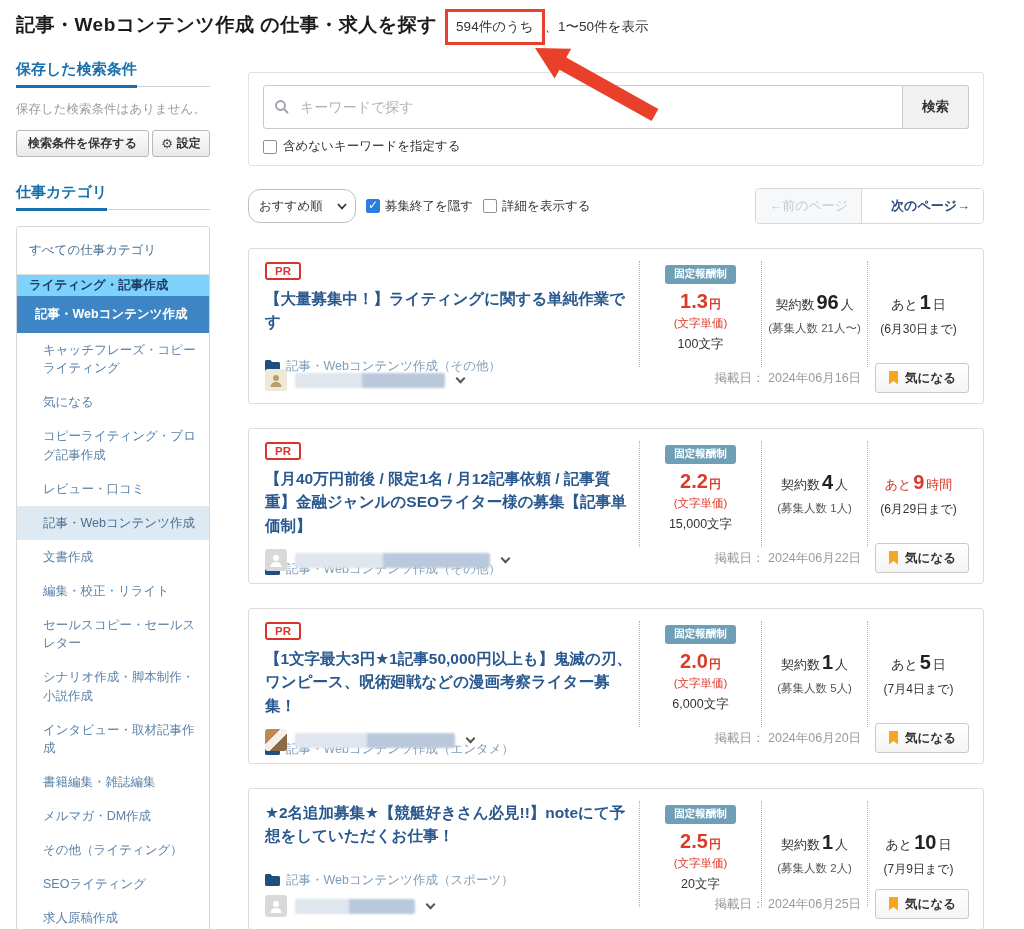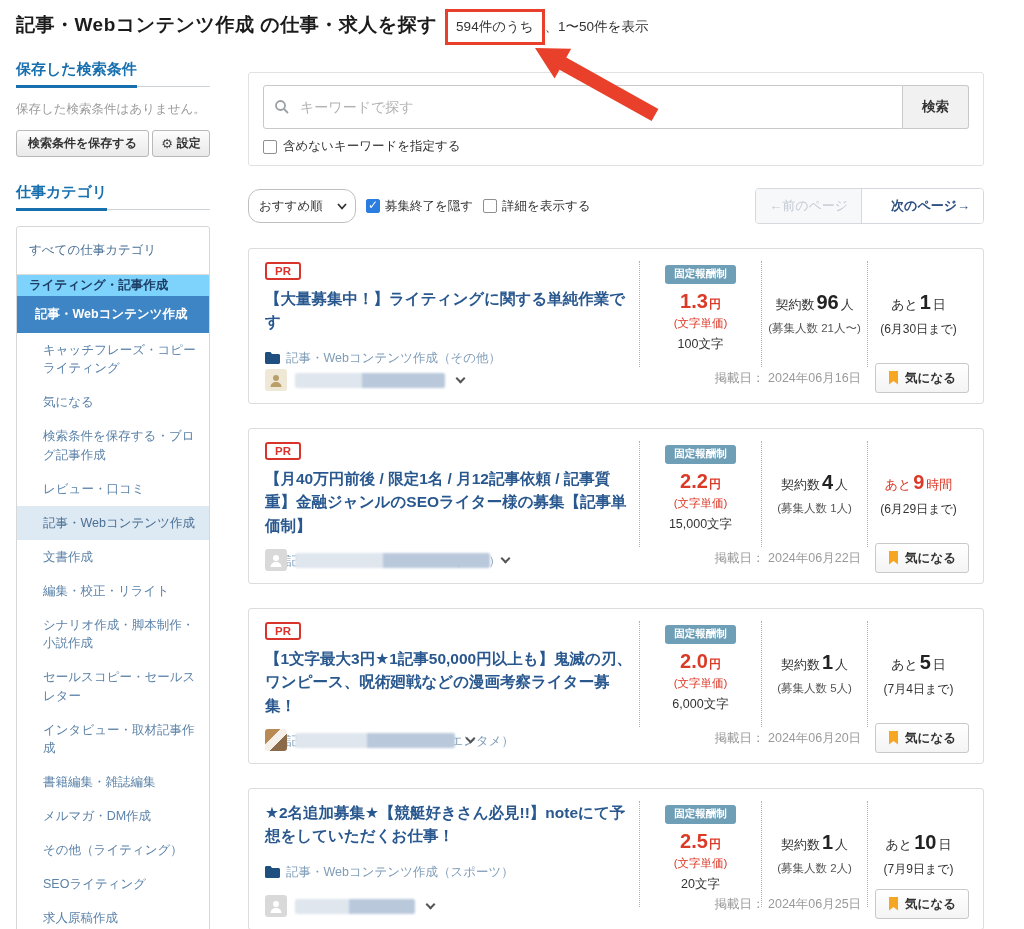--- a/index.html
+++ b/index.html
@@ -52,21 +52,21 @@
   .pager-prev { padding:0 13px; display:flex; align-items:center; font-size:13px; color:#c3c9d3; background:#f7f8fa; border-right:1px solid #d5d9de; }
   .pager-next { padding:0 13px; display:flex; align-items:center; font-size:13px; color:#2d4f82; font-weight:bold; background:#fff; cursor:pointer; }
 
   
   .jobs { margin-top:24px; display:flex; flex-direction:column; gap:24px; }
   .job-card { position:relative; border:1px solid #dcdcdc; border-radius:3px; height:156px; background:#fff; }
   .job-card.last { height:142px; }
   .job-left { position:absolute; left:16px; top:12px; width:372px; }
   .pr-badge { display:inline-block; border:2px solid #d8342c; color:#d8342c; font-weight:bold; font-size:11.5px; border-radius:3px; padding:1px 8px; margin-bottom:7px; }
   .job-title { margin:0; font-size:15.5px; font-weight:bold; color:#29588f; line-height:1.5; cursor:pointer; }
-  .job-cat { margin-top:16px; display:flex; align-items:center; gap:6px; font-size:12.5px; color:#7f9cb8; cursor:pointer; }
+  .job-cat { margin-top:24px; display:flex; align-items:center; gap:6px; font-size:12.5px; color:#7f9cb8; cursor:pointer; }
   .job-client { position:absolute; left:16px; bottom:12px; display:flex; align-items:center; gap:8px; cursor:pointer; }
   .avatar { width:22px; height:22px; border-radius:3px; flex:none; display:flex; align-items:center; justify-content:center; overflow:hidden; }
   .av-silhouette { background:#d9d9d9; }
   .av-illustration { background:#efe8d6; }
   .av-cat { background:linear-gradient(135deg,#b98a54 0 35%,#f4efe8 35% 60%,#8a6a48 60%); }
   .name-blur { height:15px; border-radius:2px; background:linear-gradient(90deg,#dfe6ee 0 45%,#b9c9db 45%); filter:blur(1.3px); }
   .w150 { width:150px; } .w195 { width:195px; } .w160 { width:160px; } .w120 { width:120px; }
   .client-chev { width:7px; height:7px; border-right:2px solid #555; border-bottom:2px solid #555; transform:rotate(45deg); margin:-4px 0 0 4px; }
 
   .job-info { position:absolute; right:14px; top:12px; display:flex; text-align:center; }
@@ -114,27 +114,27 @@
         </button>
     </div>
 
     <h3 class="side-heading category-heading"><span>仕事カテゴリ</span></h3>
     <nav class="category-box">
       <div class="cat-all">すべての仕事カテゴリ</div>
       <div class="cat-parent">ライティング・記事作成</div>
       <div class="cat-selected">記事・Webコンテンツ作成</div>
       <div class="cat-item">キャッチフレーズ・コピーライティング</div>
       <div class="cat-item">気になる</div>
-      <div class="cat-item">検索条件を保存する・ブログ記事作成</div>
+      <div class="cat-item">コピーライティング・ブログ記事作成</div>
       <div class="cat-item">レビュー・口コミ</div>
       <div class="cat-item highlighted">記事・Webコンテンツ作成</div>
       <div class="cat-item">文書作成</div>
       <div class="cat-item">編集・校正・リライト</div>
+      <div class="cat-item">セールスコピー・セールスレター</div>
       <div class="cat-item">シナリオ作成・脚本制作・小説作成</div>
-      <div class="cat-item">セールスコピー・セールスレター</div>
       <div class="cat-item">インタビュー・取材記事作成</div>
       <div class="cat-item">書籍編集・雑誌編集</div>
       <div class="cat-item">メルマガ・DM作成</div>
       <div class="cat-item">その他（ライティング）</div>
       <div class="cat-item">SEOライティング</div>
       <div class="cat-item">求人原稿作成</div>
 
     </nav>
 
   </aside>

